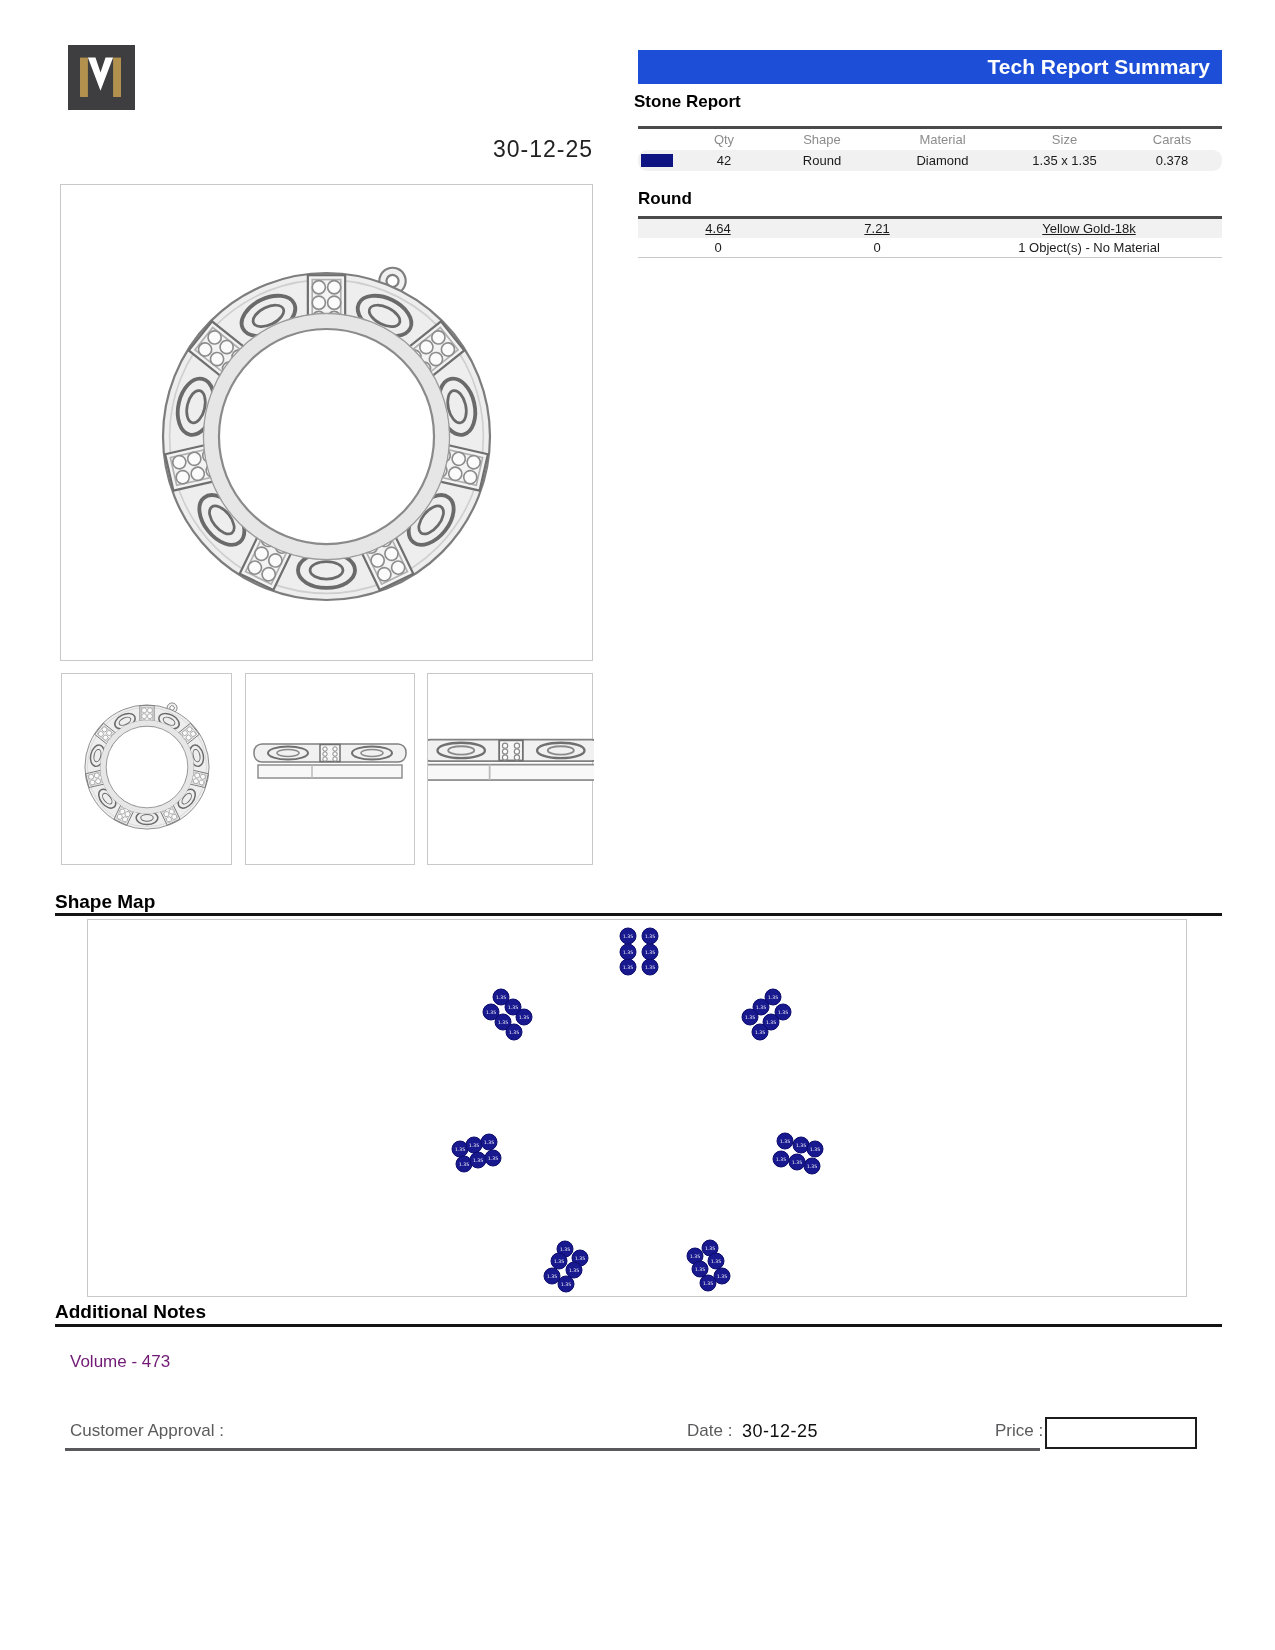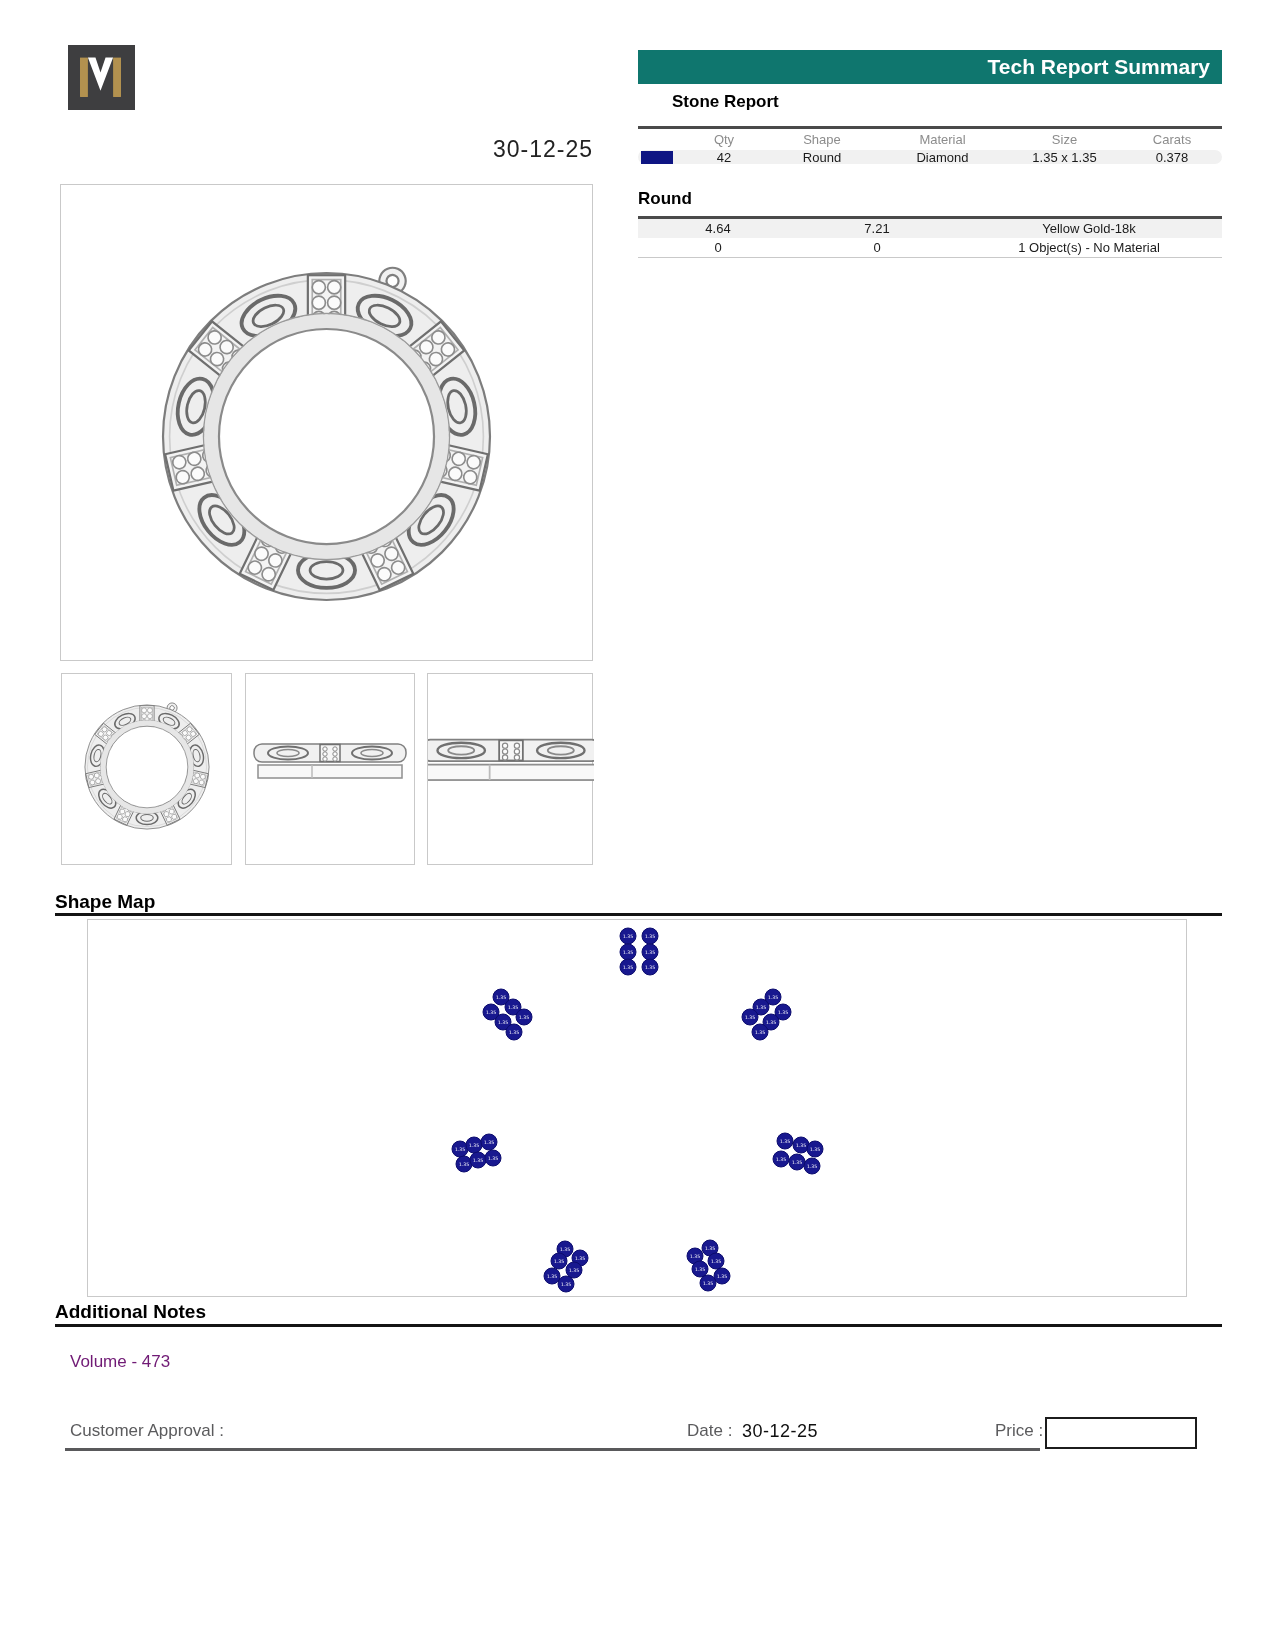--- a/index.html
+++ b/index.html
@@ -11,21 +11,21 @@
   .abs { position:absolute; }
 
   
   .logo-box { left:68px; top:45px; width:67px; height:65px; background:#3e3e40; }
 
   
   .top-date { left:400px; top:136px; width:193px; text-align:right;
     font-size:23px; color:#222; letter-spacing:1px; }
 
   
-  .header-bar { left:638px; top:50px; width:584px; height:34px; background:#0f766e; }
+  .header-bar { left:638px; top:50px; width:584px; height:34px; background:#1d4ed8; }
   .header-bar span { display:block; line-height:34px; text-align:right; padding-right:12px;
     color:#ffffff; font-weight:bold; font-size:21px; }
 
   .section-title { font-weight:bold; font-size:17px; color:#000; }
   .map-title { font-weight:bold; font-size:19px; color:#000; }
 
   
   .tbl { left:638px; width:584px; border-top:3px solid #4a4a4a; font-size:13px; }
   .trow { display:grid; align-items:center; }
   .stone-cols { grid-template-columns:44px 84px 112px 129px 115px 100px; }
@@ -58,47 +58,47 @@
     <polygon points="12,8 20,29 28,8 23.2,8 20,17.5 16.8,8" fill="#ffffff"></polygon>
   </svg>
 </div>
 
 <div class="abs top-date">30-12-25</div>
 
 <div class="abs header-bar">
   <span>Tech Report Summary</span>
 </div>
 
-<div class="abs section-title" style="left:672px;top:92px;">Stone Report</div>
+<div class="abs section-title" style="left:634px;top:92px;">Stone Report</div>
 
 <div class="abs tbl" style="top:126px;">
   <div class="trow stone-cols thead">
     <div></div>
     <div>Qty</div>
     <div>Shape</div>
     <div>Material</div>
     <div>Size</div>
     <div>Carats</div>
   </div>
-  <div class="trow stone-cols tdata rowband" style="height:14px;border-radius:9px;">
+  <div class="trow stone-cols tdata rowband" style="height:21px;border-radius:9px;">
     <div>
         <div class="swatch" style="background: rgb(14, 21, 131);"></div>
       </div>
     <div>42</div>
     <div>Round</div>
     <div>Diamond</div>
     <div>1.35 x 1.35</div>
     <div>0.378</div>
   </div>
 </div>
 
 <div class="abs section-title" style="left:638px;top:189px;">Round</div>
 
 <div class="abs tbl" style="top:216px;border-bottom:1px solid #c9c9c9;">
-  <div class="trow metal-cols tdata rowband" style="height:19px;">
+  <div class="trow metal-cols tdata rowband" style="height:19px;text-decoration:underline;">
     <div>4.64</div>
     <div>7.21</div>
     <div>Yellow Gold-18k</div>
   </div>
   <div class="trow metal-cols tdata" style="height:19px;">
     <div>0</div>
     <div>0</div>
     <div>1 Object(s) - No Material</div>
   </div>
 </div>

